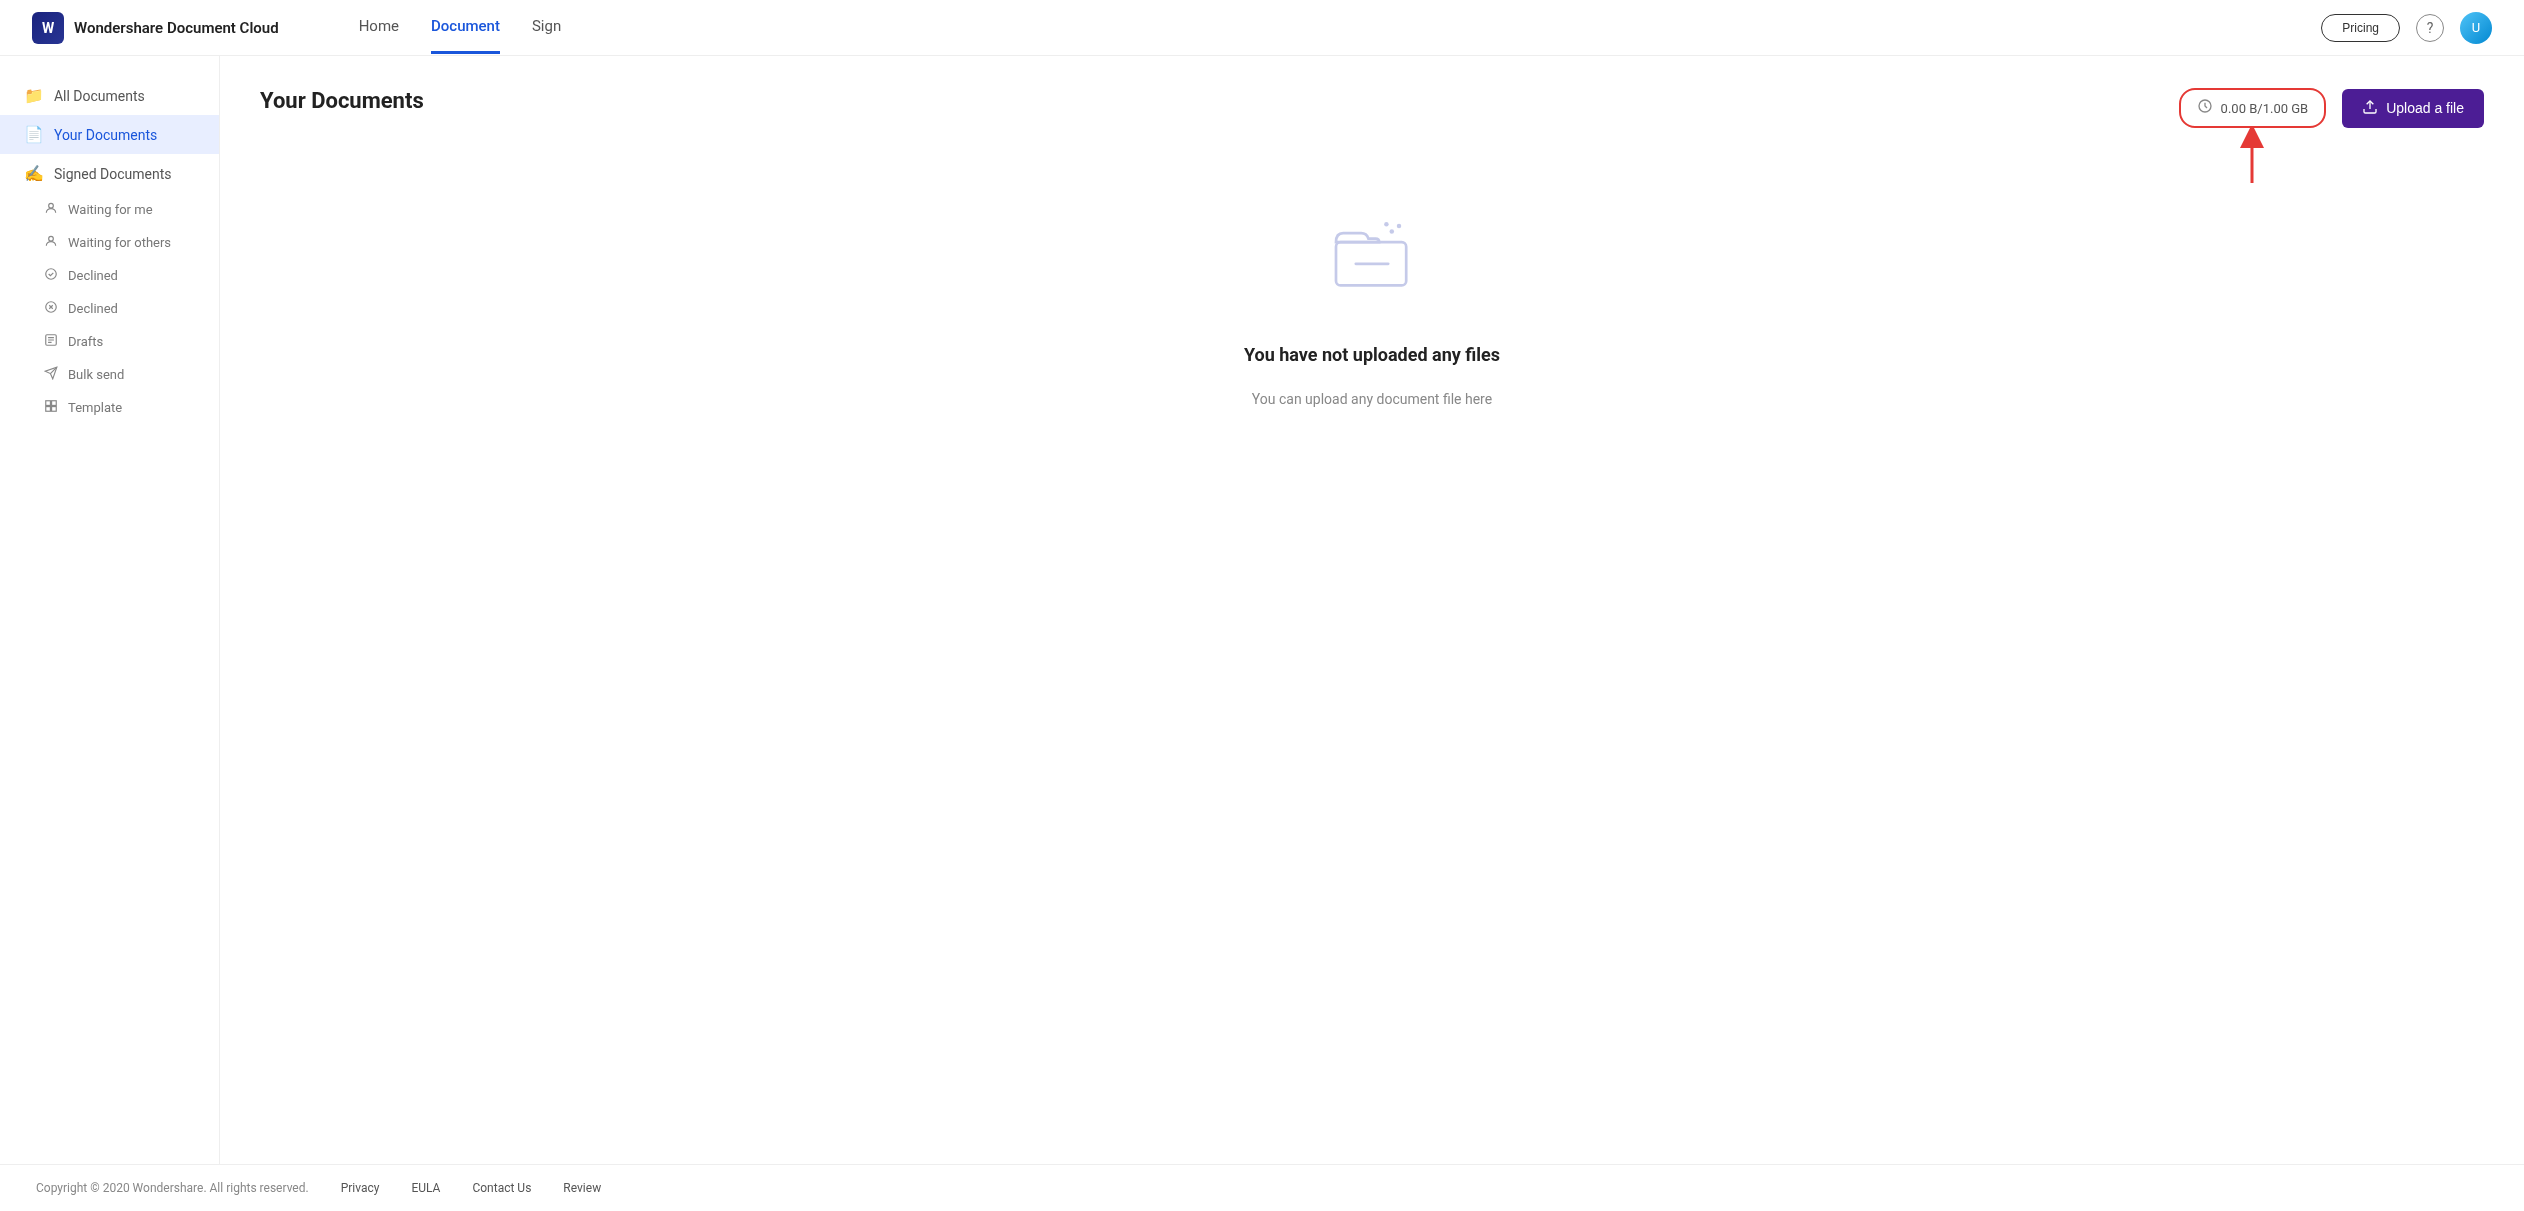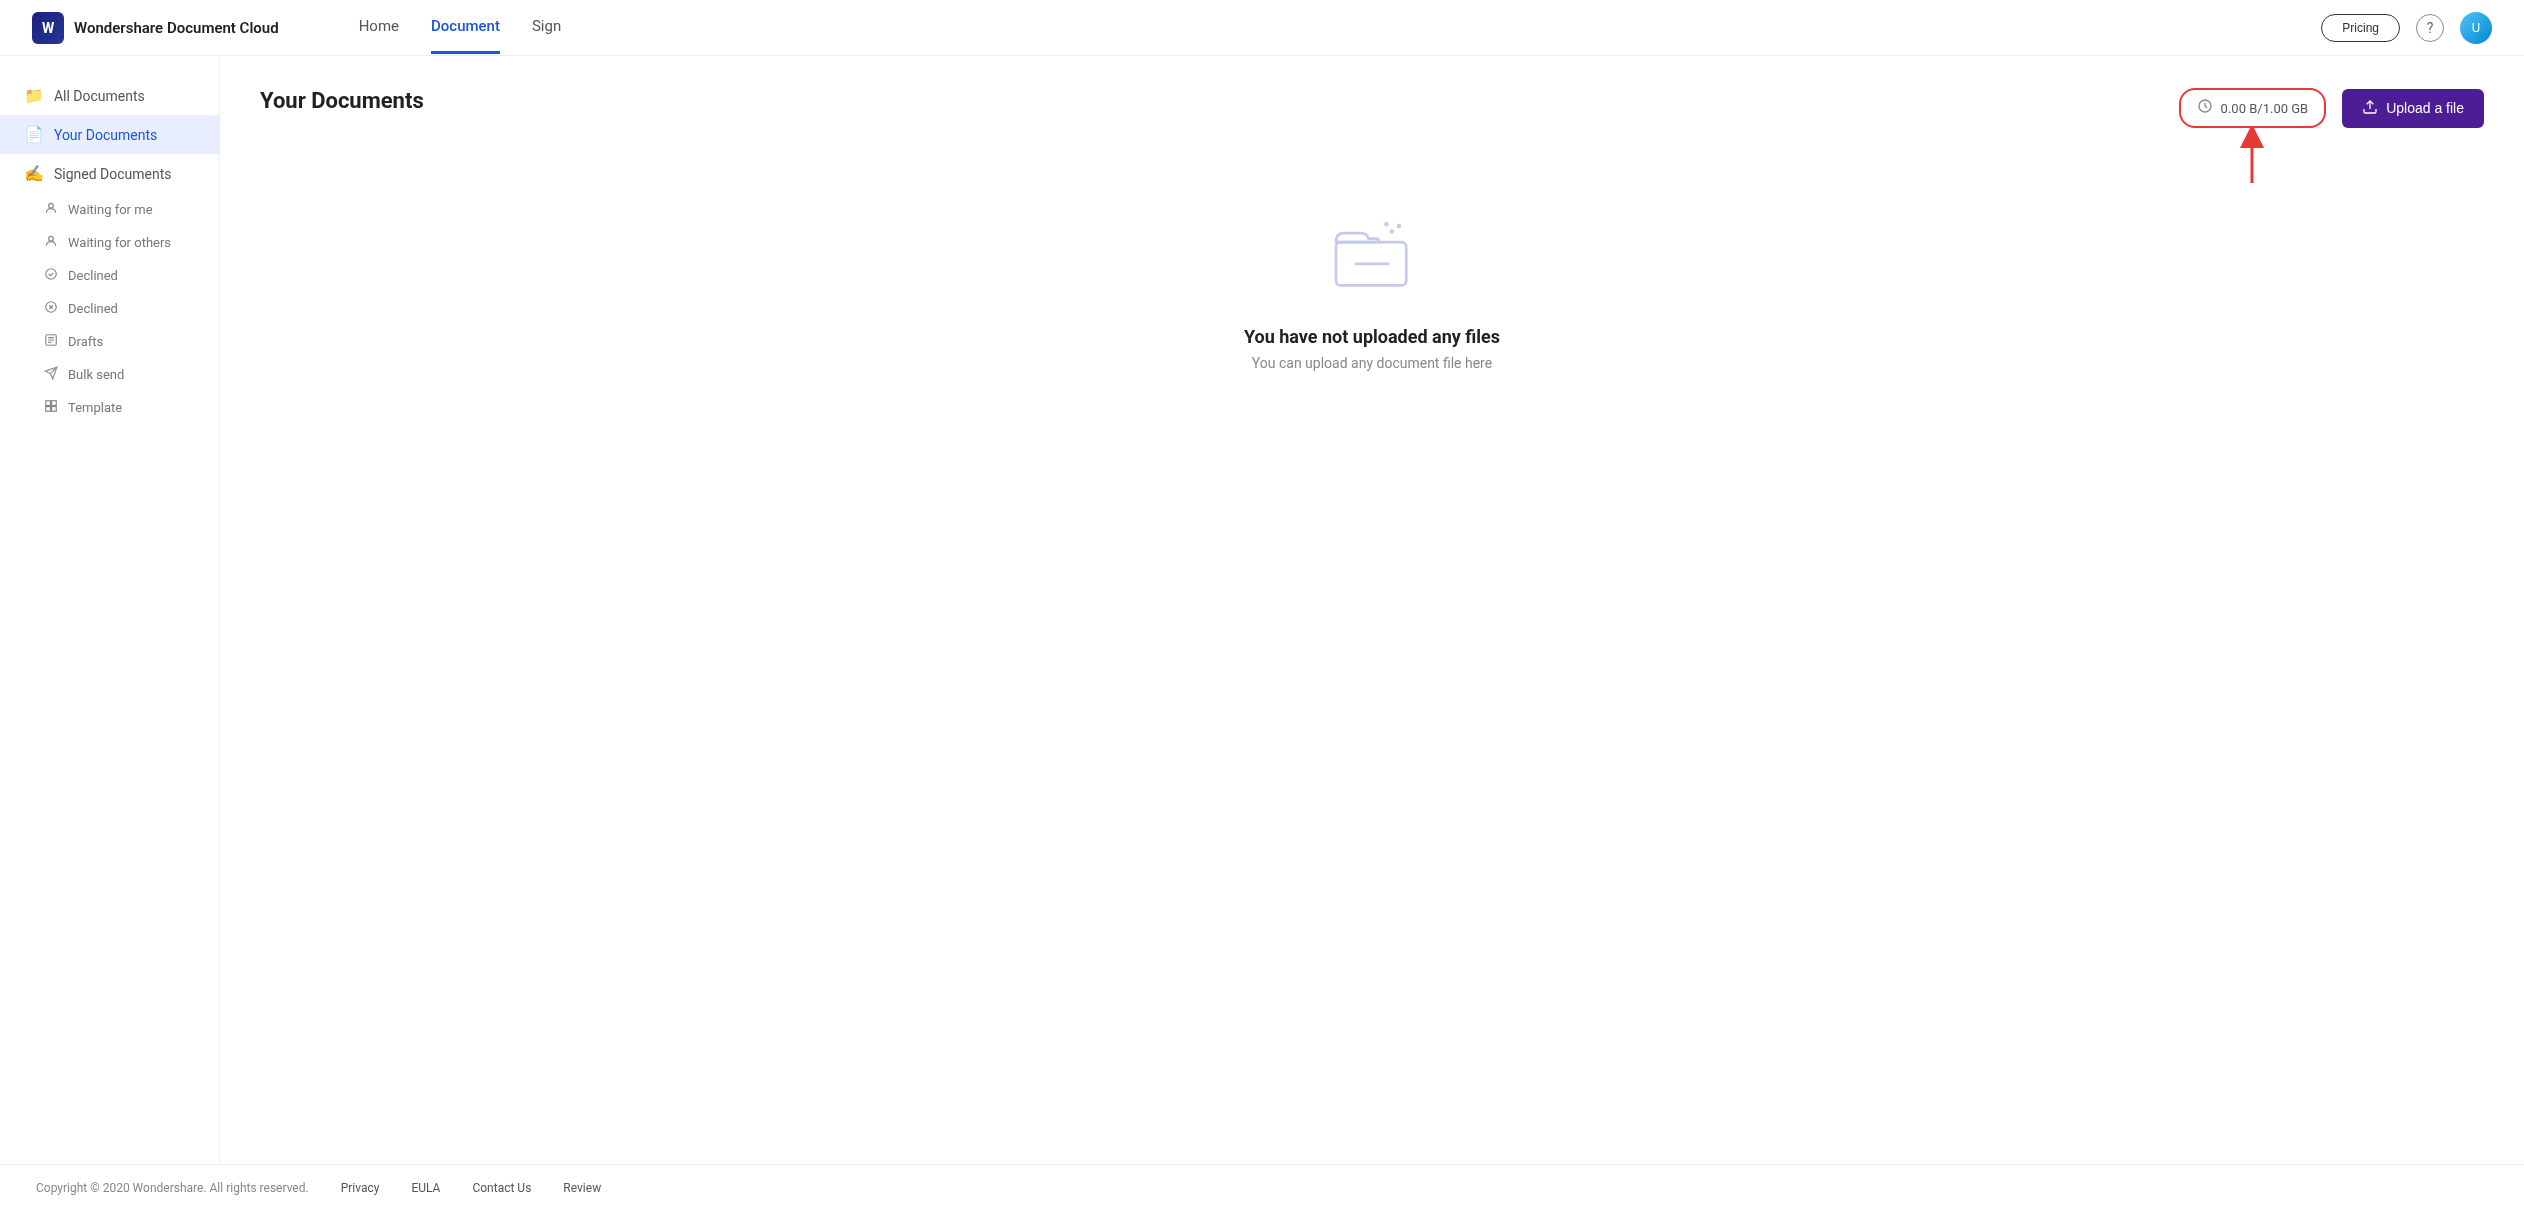--- a/index.html
+++ b/index.html
@@ -71,21 +71,21 @@
       font-size: 13px; color: #555;
     }
     .storage-icon { color: #888; font-size: 15px; }
     .upload-btn {
       display: flex; align-items: center; gap: 8px;
       background: #4c1d95; color: #fff; border: none; border-radius: 6px;
       padding: 10px 20px; font-size: 14px; cursor: pointer; font-weight: 500;
     }
 
     
-    .empty-state { display: flex; flex-direction: column; align-items: center; justify-content: center; margin-top: 80px; }
+    .empty-state { display: flex; flex-direction: column; align-items: center; justify-content: center; margin-top: 80px; gap: 18px; }
     .folder-icon-wrap { margin-bottom: 24px; }
     .folder-svg { width: 90px; height: 90px; }
     .empty-title { font-size: 18px; font-weight: 700; color: #222; margin-bottom: 8px; }
     .empty-sub { font-size: 14px; color: #888; }
 
     
     .footer {
       border-top: 1px solid #eee; padding: 16px 36px;
       display: flex; align-items: center; gap: 32px;
       font-size: 12px; color: #888;

